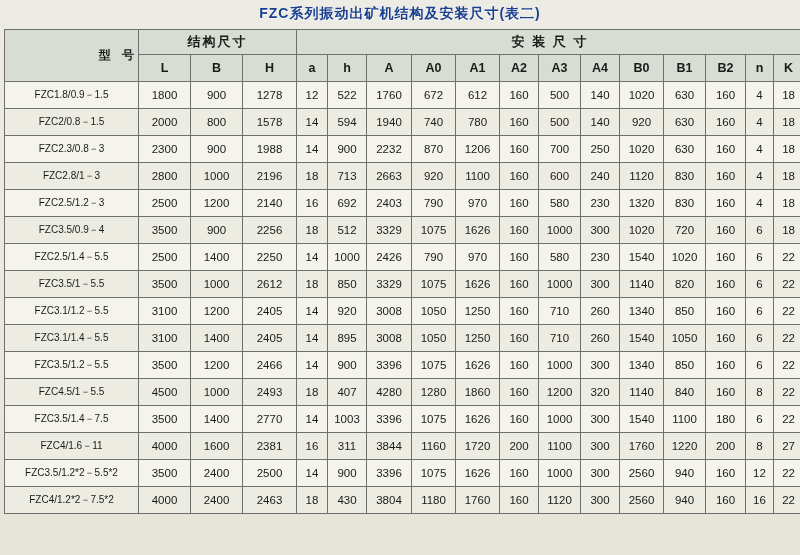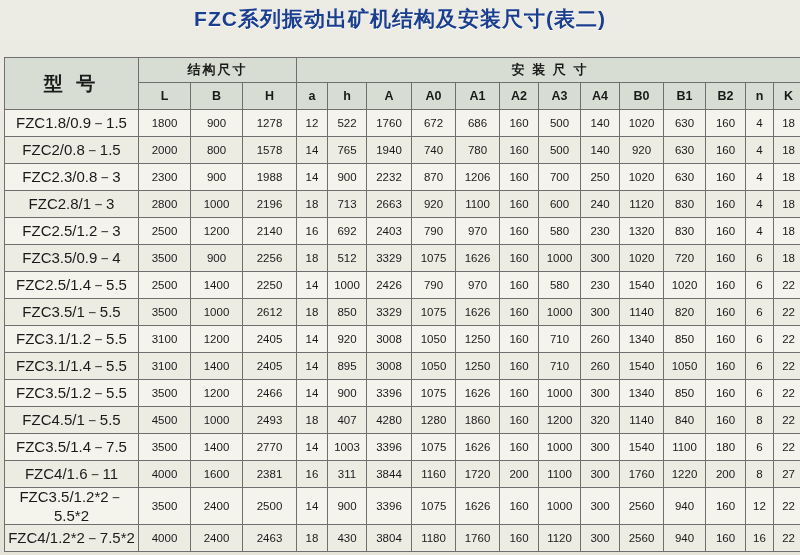--- a/index.html
+++ b/index.html
@@ -15,25 +15,25 @@
   }
   .page {
     position: relative;
     width: 800px;
     height: 555px;
     box-sizing: border-box;
     background: linear-gradient(180deg, #ecebe4 0%, #eceae0 40%, #e6e4d8 100%);
   }
   .title {
     text-align: center;
-    font-size: 21px;
+    font-size: 14px;
     font-weight: bold;
     color: #1b3f8f;
     letter-spacing: 1px;
-    padding: 5px 0 24px 0;
+    padding: 5px 0 6px 0;
     font-family: "Liberation Sans", sans-serif;
     text-shadow: 0 1px 0 #ffffff;
   }
   .table-wrap {
     padding: 0 4px;
   }
   table {
     width: 792px;
     border-collapse: collapse;
     table-layout: fixed;
@@ -52,30 +52,31 @@
   thead th {
     background: #d7ddd2;
     font-weight: bold;
   }
   thead th.grouphead {
     font-size: 13px;
     letter-spacing: 2px;
     height: 24px;
   }
   thead th.modelhead {
-    font-size: 19px;
+    font-size: 12px;
     letter-spacing: 4px;
     font-weight: bold;
+    text-align: right;
   }
   thead th.subhead {
     font-size: 12.5px;
     height: 26px;
   }
   tbody td.model {
-    font-size: 15px;
+    font-size: 10px;
     letter-spacing: 0px;
     background: #f3f2ea;
   }
   tbody tr:nth-child(odd) td {
     background: #f4f3ec;
   }
   tbody tr:nth-child(even) td {
     background: #edece3;
   }
   tbody tr:nth-child(odd) td.model {
@@ -158,37 +159,37 @@
       <tbody id="table-body">
           <tr>
             <td class="model">FZC1.8/0.9－1.5</td>
             <td>1800</td>
             <td>900</td>
             <td>1278</td>
             <td>12</td>
             <td>522</td>
             <td>1760</td>
             <td>672</td>
-            <td>686</td>
+            <td>612</td>
             <td>160</td>
             <td>500</td>
             <td>140</td>
             <td>1020</td>
             <td>630</td>
             <td>160</td>
             <td>4</td>
             <td>18</td>
           </tr>
           <tr>
             <td class="model">FZC2/0.8－1.5</td>
             <td>2000</td>
             <td>800</td>
             <td>1578</td>
             <td>14</td>
-            <td>765</td>
+            <td>594</td>
             <td>1940</td>
             <td>740</td>
             <td>780</td>
             <td>160</td>
             <td>500</td>
             <td>140</td>
             <td>920</td>
             <td>630</td>
             <td>160</td>
             <td>4</td>

